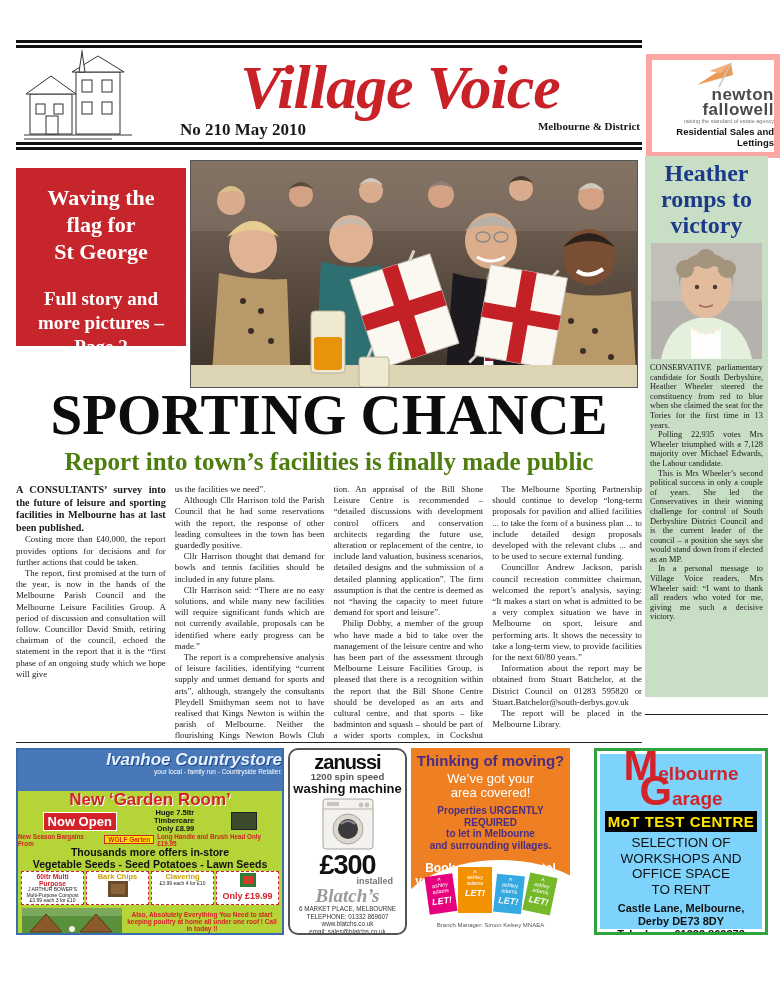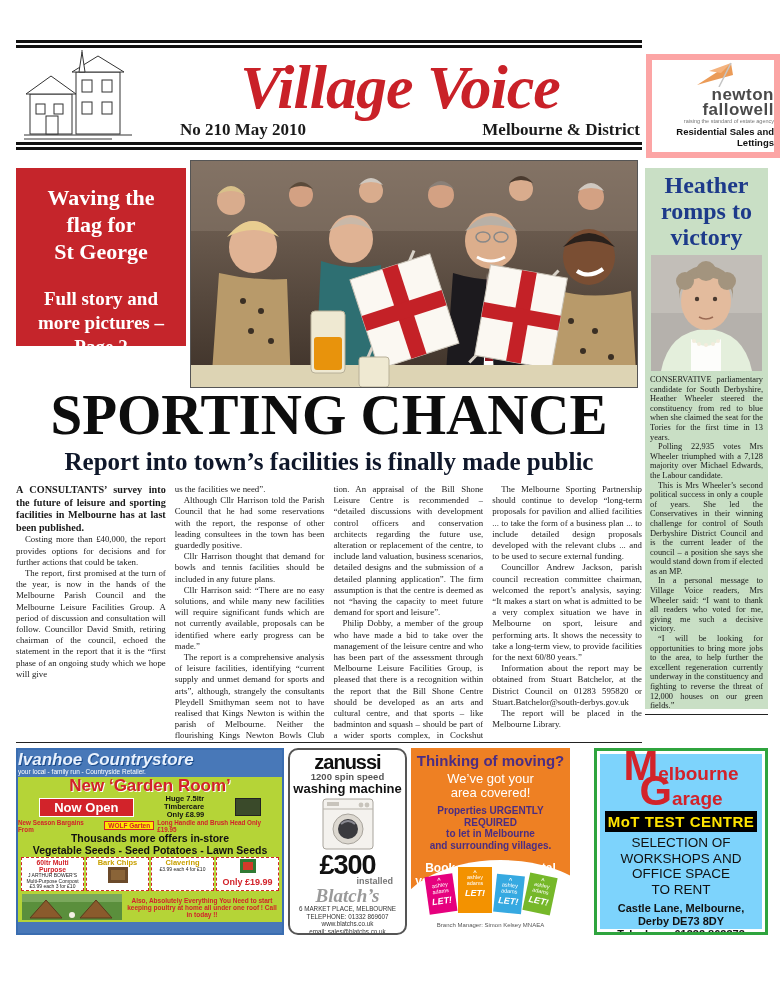--- a/index.html
+++ b/index.html
@@ -6,21 +6,21 @@
   .page{position:relative;width:784px;height:1000px;background:#fff;overflow:hidden;
         font-family:"Liberation Serif",serif;color:#1a1a1a;}
   .abs{position:absolute;}
   .pre{white-space:pre-line;}
 
   
   .dbl-rule{height:2px;border-top:3px solid #111;border-bottom:3px solid #111;}
   .mast-title{font-style:italic;font-weight:bold;color:#c92128;font-size:62px;
               text-align:center;line-height:78px;letter-spacing:-1px;}
   .mast-issue{font-weight:bold;font-size:17px;}
-  .mast-district{font-weight:bold;font-size:17px;text-align:right;}
+  .mast-district{font-weight:bold;font-size:11px;text-align:right;}
   .newton{border:6px solid #fca5a5;background:#fff;text-align:right;overflow:hidden;
           font-family:"Liberation Sans",sans-serif;}
   .newton-name{font-size:17px;line-height:15px;color:#4a4a4a;font-weight:bold;letter-spacing:0.5px;}
   .newton-tag{font-size:5.5px;color:#777;margin-top:1px;}
   .newton-line{font-size:9.5px;font-weight:bold;color:#111;margin-top:2px;line-height:11px;}
 
   
   .flagbox{background:#c5252b;color:#fff;text-align:center;padding-top:16px;box-sizing:border-box;}
   .flagbox-h{font-weight:bold;font-size:22px;line-height:27px;}
   .flagbox-s{font-weight:bold;font-size:19px;line-height:24px;margin-top:22px;}
@@ -30,38 +30,38 @@
 
   
   .heather{background:#c9dfc5;box-sizing:border-box;padding:4px 5px;overflow:hidden;}
   .heather-h{color:#1d3a8a;font-weight:bold;font-size:24px;line-height:26px;text-align:center;margin-bottom:5px;}
   .heather p{margin:0;font-size:8.4px;line-height:9.6px;text-align:justify;text-indent:8px;}
   .heather p.noindent{text-indent:0;}
   .thin-rule{height:1px;background:#222;}
 
   
   .story-h{font-weight:bold;font-size:57px;line-height:58px;text-align:center;color:#0d0d0d;}
-  .story-sub{font-weight:bold;font-size:25px;text-align:center;color:#0f172a;}
+  .story-sub{font-weight:bold;font-size:25px;text-align:center;color:#4d7c0f;}
   .cols{display:flex;gap:9px;overflow:hidden;}
   .col{flex:1;overflow:hidden;}
   .col p{margin:0;font-size:8.8px;line-height:11.2px;text-align:justify;text-indent:9px;}
   .col p.noindent{text-indent:0;}
   .col p.lead{font-weight:bold;font-size:10.2px;line-height:12.6px;text-indent:0;}
 
   
   .ivanhoe{background:#b5d437;border:2px solid #3a6db0;box-sizing:border-box;overflow:hidden;
            font-family:"Liberation Sans",sans-serif;}
-  .iv-head{background:#4878b8;text-align:left;padding:1px 0 2px;}
+  .iv-head{background:#4878b8;text-align:right;padding:1px 0 16px;}
   .iv-title{font-style:italic;font-weight:bold;font-size:17px;color:#e8f1fd;line-height:17px;
             text-shadow:1px 1px 0 #1a4a8a;}
   .iv-strap{font-size:6.5px;color:#fff;}
   .iv-garden{color:#d2232a;font-weight:bold;font-size:17px;text-align:center;line-height:18px;
              text-shadow:1px 1px 0 #ffffff;}
   .iv-row2{display:flex;align-items:center;justify-content:space-around;padding:0 6px;height:24px;}
-  .iv-open{background:#d2232a;color:#fff;font-weight:bold;font-size:13px;padding:1px 14px;border:1px solid #fff;}
+  .iv-open{background:#d2232a;color:#fff;font-weight:bold;font-size:13px;padding:1px 4px;border:1px solid #fff;}
   .iv-timber{font-size:7.5px;font-weight:bold;color:#111;line-height:8px;text-align:right;}
   .iv-thumb{width:24px;height:16px;background:#3a4a2a;border:1px solid #222;}
   .iv-barg{display:flex;align-items:center;justify-content:center;gap:3px;height:13px;}
   .iv-barg-txt{color:#d2232a;font-size:6.3px;font-weight:bold;}
   .iv-wolf{background:#ffe400;color:#d2232a;font-size:6.5px;font-weight:bold;padding:0 3px;border:1px solid #d2232a;}
   .iv-offers{font-weight:bold;font-size:10.5px;text-align:center;line-height:12px;color:#111;}
   .iv-coupons{display:flex;gap:2px;padding:1px 3px;height:34px;}
   .iv-coupon{flex:1;background:#fff;border:1px dashed #d2232a;text-align:center;overflow:hidden;padding:1px;}
   .iv-c-red{color:#d2232a;font-weight:bold;font-size:6.8px;line-height:7px;}
   .iv-c-gold{color:#c8a000;font-weight:bold;font-size:7.5px;line-height:8px;}
@@ -240,21 +240,21 @@
         <rect x="292" y="148" width="78" height="15" fill="#c42127"></rect>
       </g>
 
       <rect x="0" y="204" width="446" height="22" fill="#ddd4b4"></rect>
       <rect x="120" y="150" width="34" height="62" rx="4" fill="#efe9d2" stroke="#b8b098"></rect>
       <rect x="123" y="176" width="28" height="33" rx="3" fill="#e8930c"></rect>
       <rect x="168" y="196" width="30" height="30" rx="3" fill="#efe9d2" stroke="#b8b098"></rect>
     </svg>
   </div>
 
-  <div class="abs heather" style="left:645px;top:168px;width:123px;height:541px;">
+  <div class="abs heather" style="left:645px;top:156px;width:123px;height:541px;">
     <div class="heather-h pre">Heather
 romps to
 victory</div>
     <svg width="111" height="116" viewBox="0 0 111 116" style="display:block;margin:0 auto 4px;">
       <rect width="111" height="116" fill="#b5b1ac"></rect>
       <rect width="111" height="58" fill="#c2beb8"></rect>
       <path d="M10 116 Q18 76 55 74 Q93 76 101 116 Z" fill="#e4efdc"></path>
       <path d="M40 84 Q55 98 70 84 L70 116 L40 116 Z" fill="#fdfdfb"></path>
       <ellipse cx="55" cy="46" rx="25" ry="29" fill="#e3bb9d"></ellipse>
       <path d="M28 44 Q26 12 55 10 Q84 12 82 44 Q82 24 55 22 Q28 24 28 44" fill="#a3947e"></path>
@@ -269,21 +269,20 @@
           <circle cx="48" cy="89" r="2"></circle>
           <circle cx="55" cy="90" r="2"></circle>
           <circle cx="62" cy="89" r="2"></circle>
           <circle cx="67" cy="86" r="2"></circle>
         </g>
     </svg>
     <p class="noindent">CONSERVATIVE parliamentary candidate for South Derbyshire, Heather Wheeler steered the constituency from red to blue when she claimed the seat for the Tories for the first time in 13 years.</p>
     <p>Polling 22,935 votes Mrs Wheeler triumphed with a 7,128 majority over Michael Edwards, the Labour candidate.</p>
     <p>This is Mrs Wheeler’s second political success in only a couple of years. She led the Conservatives in their winning challenge for control of South Derbyshire District Council and is the current leader of the council – a position she says she would stand down from if elected as an MP.</p>
     <p>In a personal message to Village Voice readers, Mrs Wheeler said: “I want to thank all readers who voted for me, giving me such a decisive victory.</p>
-    <p>“I will be looking for opportunities to bring more jobs to the area, to help further the excellent regeneration currently underway in the constituency and fighting to reverse the threat of 12,000 houses on our green fields.”</p>
   </div>
   <div class="abs thin-rule" style="left:645px;top:714px;width:123px;"></div>
 
   <div class="abs story-h" style="left:16px;top:386px;width:626px;">SPORTING CHANCE</div>
   <div class="abs story-sub" style="left:16px;top:448px;width:626px;">Report into town’s facilities is finally made public</div>
 
   <div class="abs cols" style="left:16px;top:484px;width:626px;height:256px;">
     <div class="col">
       <p class="lead">A CONSULTANTS’ survey into the future of leisure and sporting facilities in Melbourne has at last been published.</p>
       <p>Costing more than £40,000, the report provides options for decisions and for further actions that could be taken.</p>

